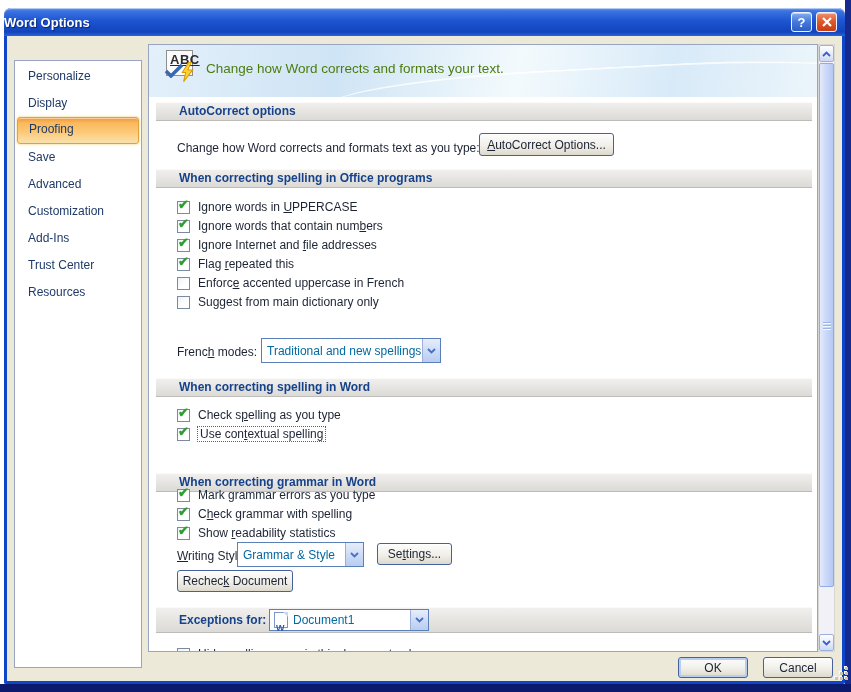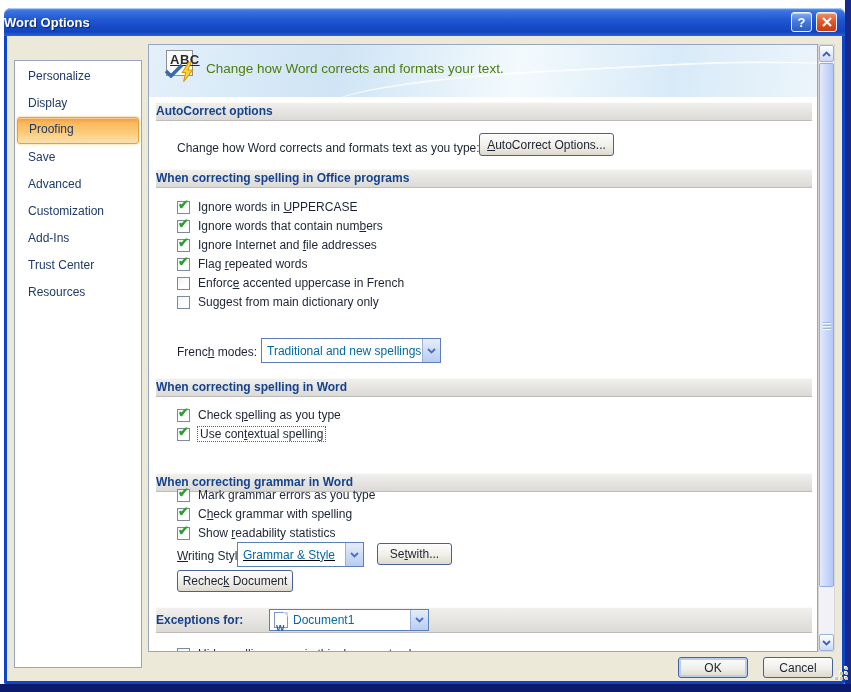--- a/index.html
+++ b/index.html
@@ -51,21 +51,21 @@
   .abc-page { position:absolute; left:2px; top:0; width:27px; height:26px; background:#fbfbfb; border:1px solid #8f8f8f; }
   .abc-text { position:absolute; left:6px; top:2px; font-size:13px; font-weight:bold; color:#2b2b2b;
               text-decoration:underline; letter-spacing:0.5px; }
   .abc-check { position:absolute; left:0; top:13px; }
   .abc-bolt { position:absolute; left:17px; top:12px; }
 
   
   .sec-bar { position:absolute; left:7px; width:656px; height:19px; line-height:19px;
              background:linear-gradient(180deg,#f2f1ef 0%,#e4e3e0 60%,#dbdad6 100%);
              border-bottom:1px solid #bdbcb9; box-shadow:inset 0 1px 0 #fafaf8;
-             font-size:12px; font-weight:bold; color:#15428b; padding-left:0; }
+             font-size:12px; font-weight:bold; color:#15428b; padding-left:23px; }
 
   .lbl { font-size:12px; color:#1c2433; }
   .key { text-decoration:underline; }
 
   
   .cb-row { position:absolute; left:28px; height:16px; display:flex; align-items:center; }
   .cb-box { width:13px; height:13px; flex:0 0 13px; border:1px solid #7a8aa0; background:linear-gradient(135deg,#eef2f7 0%,#ffffff 60%); position:relative; }
   .tick { position:absolute; left:0px; top:-5px; font-size:13px; font-weight:bold; color:#2f9e30; }
   .cb-lbl { margin-left:8px; white-space:nowrap; }
   .cb-lbl.focused { outline:1px dotted #55607a; padding:0 2px; }
@@ -178,21 +178,21 @@
     <div class="cb-row" style="top:192px;">
       <span class="cb-box">
           <span class="tick">✔</span>
         </span>
       <span class="lbl cb-lbl"><span>Ignore Internet and </span><span class="key">f</span><span>ile addresses</span></span>
     </div>
     <div class="cb-row" style="top:211px;">
       <span class="cb-box">
           <span class="tick">✔</span>
         </span>
-      <span class="lbl cb-lbl"><span>Flag </span><span class="key">r</span><span>epeated words</span></span>
+      <span class="lbl cb-lbl"><span>Flag </span><span class="key">r</span><span>epeated this</span></span>
     </div>
     <div class="cb-row" style="top:230px;">
       <span class="cb-box"></span>
       <span class="lbl cb-lbl"><span>Enforc</span><span class="key">e</span><span> accented uppercase in French</span></span>
     </div>
     <div class="cb-row" style="top:249px;">
       <span class="cb-box"></span>
       <span class="lbl cb-lbl"><span>Sug</span><span class="key">g</span><span>est from main dictionary only</span></span>
     </div>
 
@@ -235,30 +235,30 @@
       <span class="lbl cb-lbl"><span>C</span><span class="key">h</span><span>eck grammar with spelling</span></span>
     </div>
     <div class="cb-row" style="top:480px;">
       <span class="cb-box">
           <span class="tick">✔</span>
         </span>
       <span class="lbl cb-lbl"><span>Show </span><span class="key">r</span><span>eadability statistics</span></span>
     </div>
 
     <div class="lbl" style="position:absolute; left:28px; top:504px;"><span></span><span class="key">W</span><span>riting Style:</span></div>
-    <div class="combo" style="left:88px; top:497px; width:127px; height:25px;text-decoration:underline;">
+    <div class="combo" style="left:88px; top:497px; width:127px; height:25px;">
       <span class="combo-val">Grammar &amp; Style</span>
       <span class="combo-arrow">
         <svg width="9" height="6" viewBox="0 0 9 6">
             <path d="M1 1 L4.5 4.5 L8 1" fill="none" stroke="#4a6fc0" stroke-width="1.8"></path>
           </svg>
       </span>
     </div>
     <div class="btn" style="left:228px; top:498px; width:75px; height:22px;">
-      <span class="lbl"><span>Se</span><span class="key">t</span><span>with...</span></span>
+      <span class="lbl"><span>Se</span><span class="key">t</span><span>tings...</span></span>
     </div>
     <div class="btn" style="left:28px; top:525px; width:116px; height:22px;">
       <span class="lbl"><span>Rechec</span><span class="key">k</span><span> Document</span></span>
     </div>
 
     <div class="sec-bar" style="top:562px; height:26px; line-height:26px;">
       <span>Exceptions for:</span>
       <div class="combo" style="left:113px; top:2px; width:160px; height:22px;">
         <span class="doc-icon">
             <span class="w">W</span>

